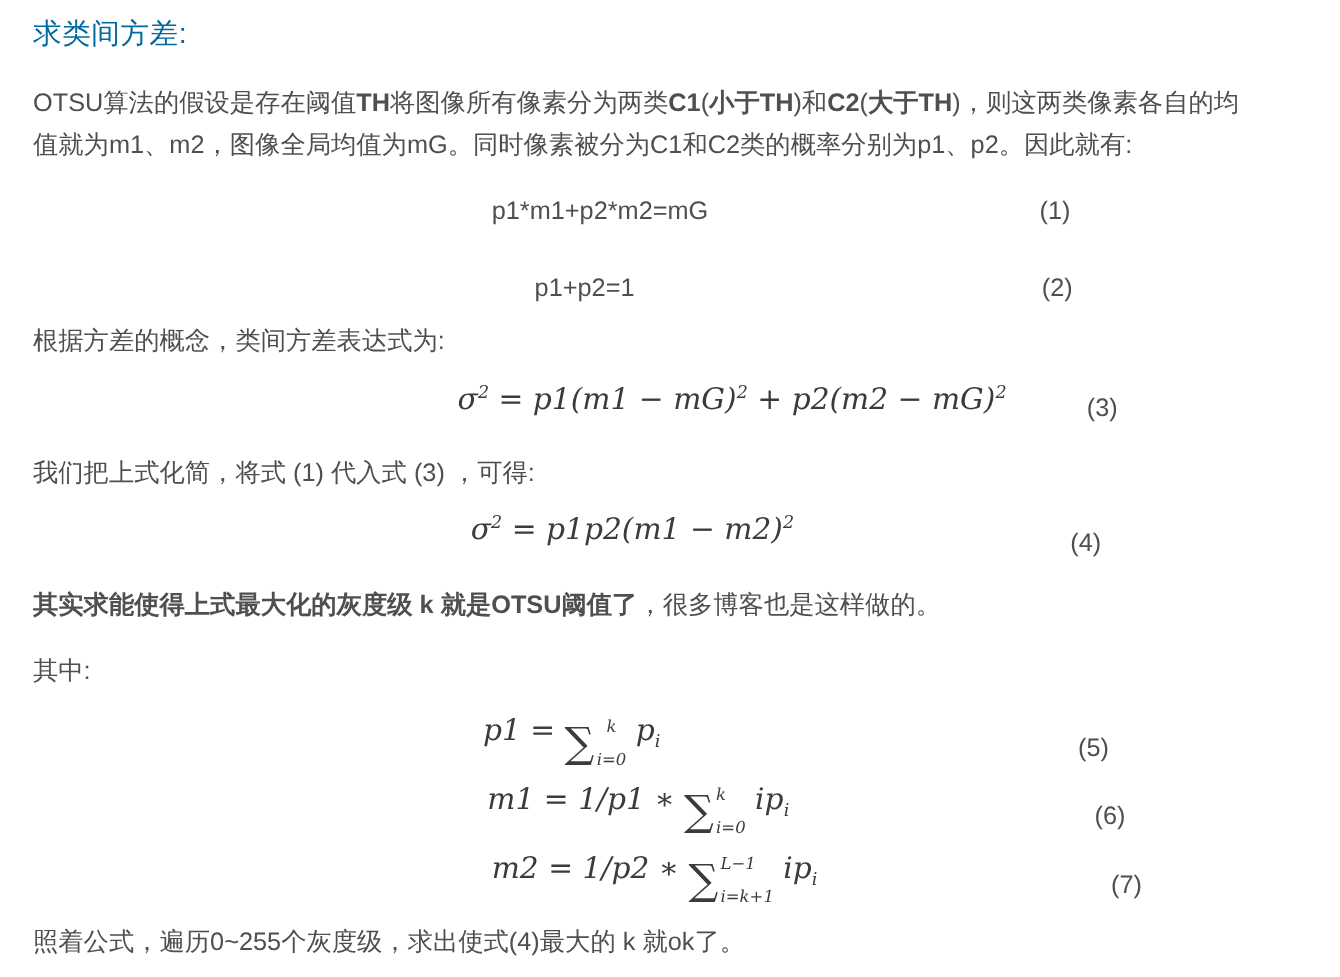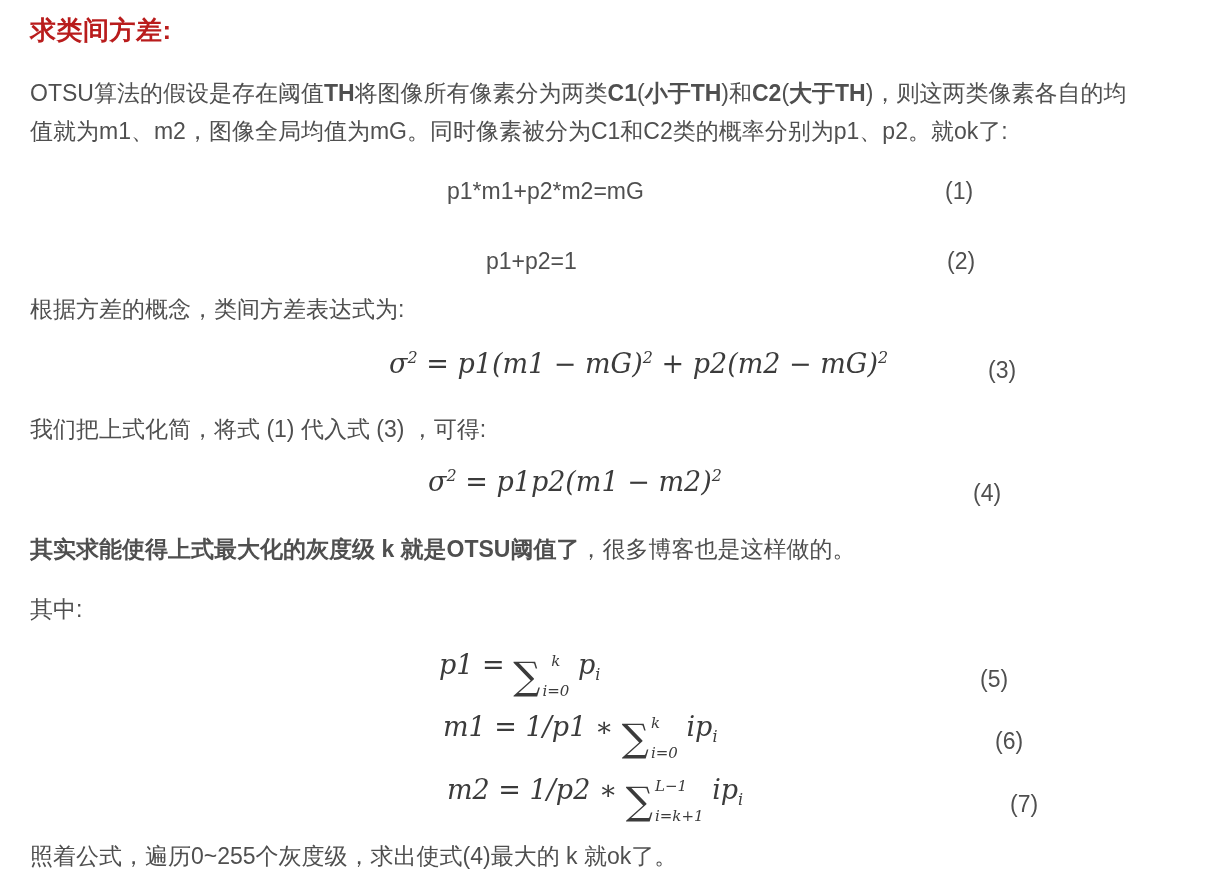--- a/index.html
+++ b/index.html
@@ -2,21 +2,21 @@
 <html><head>
 <meta charset="utf-8">
 <style>
   html,body { margin:0; padding:0; background:#ffffff; }
   .page {
     position:relative; width:1218px; height:888px; background:#ffffff;
     font-family:"Liberation Sans","DejaVu Sans",sans-serif; overflow:hidden;
   }
   .heading {
     position:absolute; top:13px; left:30px; margin:0;
-    font-size:26px; font-weight:bold; color:#b91c1c; letter-spacing:0.5px;
+    font-size:26px; font-weight:normal; color:#0369a1; letter-spacing:0.5px;
   }
   .body-p {
     position:absolute; left:30px; margin:0;
     font-size:23px; line-height:38px; color:#4f4f4f;
   }
   .body-p b { font-weight:700; }
   .p1 { top:74px; width:1175px; }
   .p2 { top:290px; }
   .p3 { top:410px; }
   .p4 { top:530px; }
@@ -36,41 +36,41 @@
     position:absolute; top:0;
     font-family:"DejaVu Serif","Liberation Serif",serif;
     font-style:italic; font-size:27px; line-height:38px;
     color:#3b3b3b; white-space:pre;
   }
   .math sup { font-size:16px; line-height:0; }
   .math sub { font-size:16px; line-height:0; }
 
   .eq1 { top:172px; } .eq1 .eqtext { left:447px; } .eq1 .eqnum { left:945px; }
   .eq2 { top:232px;margin-top:10px; } .eq2 .eqtext { left:486px; } .eq2 .eqnum { left:947px; }
-  .eq3 { top:345px; } .eq3 .math { left:389px; } .eq3 .eqnum { left:988px; top:6px; }
+  .eq3 { top:345px; } .eq3 .math { left:416px; } .eq3 .eqnum { left:988px; top:6px; }
   .eq4 { top:463px; } .eq4 .math { left:428px; } .eq4 .eqnum { left:973px; top:11px; }
   .eq5 { top:646px;text-align:center; } .eq5 .math { left:439px; } .eq5 .eqnum { left:980px; top:14px; }
   .eq6 { top:708px; } .eq6 .math { left:443px; } .eq6 .eqnum { left:995px; top:14px; }
   .eq7 { top:771px; } .eq7 .math { left:447px; } .eq7 .eqnum { left:1010px; top:14px; }
 
   .sum { display:inline-flex; align-items:center; vertical-align:-15px; }
   .sum-sym { font-style:normal; font-size:38px; line-height:0.85; }
   .sum-lims {
     display:flex; flex-direction:column; justify-content:space-between;
     height:46px; font-size:15px; line-height:1.1; margin-left:2px;
   }
 </style>
 </head>
 <body>
 
 <div class="page">
 
   <h3 class="heading">求类间方差:</h3>
 
-  <p class="body-p p1"><span>OTSU算法的假设是存在阈值</span><b>TH</b><span>将图像所有像素分为两类</span><b>C1</b><span>(</span><b>小于TH</b><span>)和</span><b>C2</b><span>(</span><b>大于TH</b><span>)，则这两类像素各自的均</span><br><span>值就为m1、m2，图像全局均值为mG。同时像素被分为C1和C2类的概率分别为p1、p2。就ok了:</span></p>
+  <p class="body-p p1"><span>OTSU算法的假设是存在阈值</span><b>TH</b><span>将图像所有像素分为两类</span><b>C1</b><span>(</span><b>小于TH</b><span>)和</span><b>C2</b><span>(</span><b>大于TH</b><span>)，则这两类像素各自的均</span><br><span>值就为m1、m2，图像全局均值为mG。同时像素被分为C1和C2类的概率分别为p1、p2。因此就有:</span></p>
 
   <div class="eqrow eq1">
     <span class="eqtext">p1*m1+p2*m2=mG</span>
     <span class="eqnum">(1)</span>
   </div>
 
   <div class="eqrow eq2">
     <span class="eqtext">p1+p2=1</span>
     <span class="eqnum">(2)</span>
   </div>

